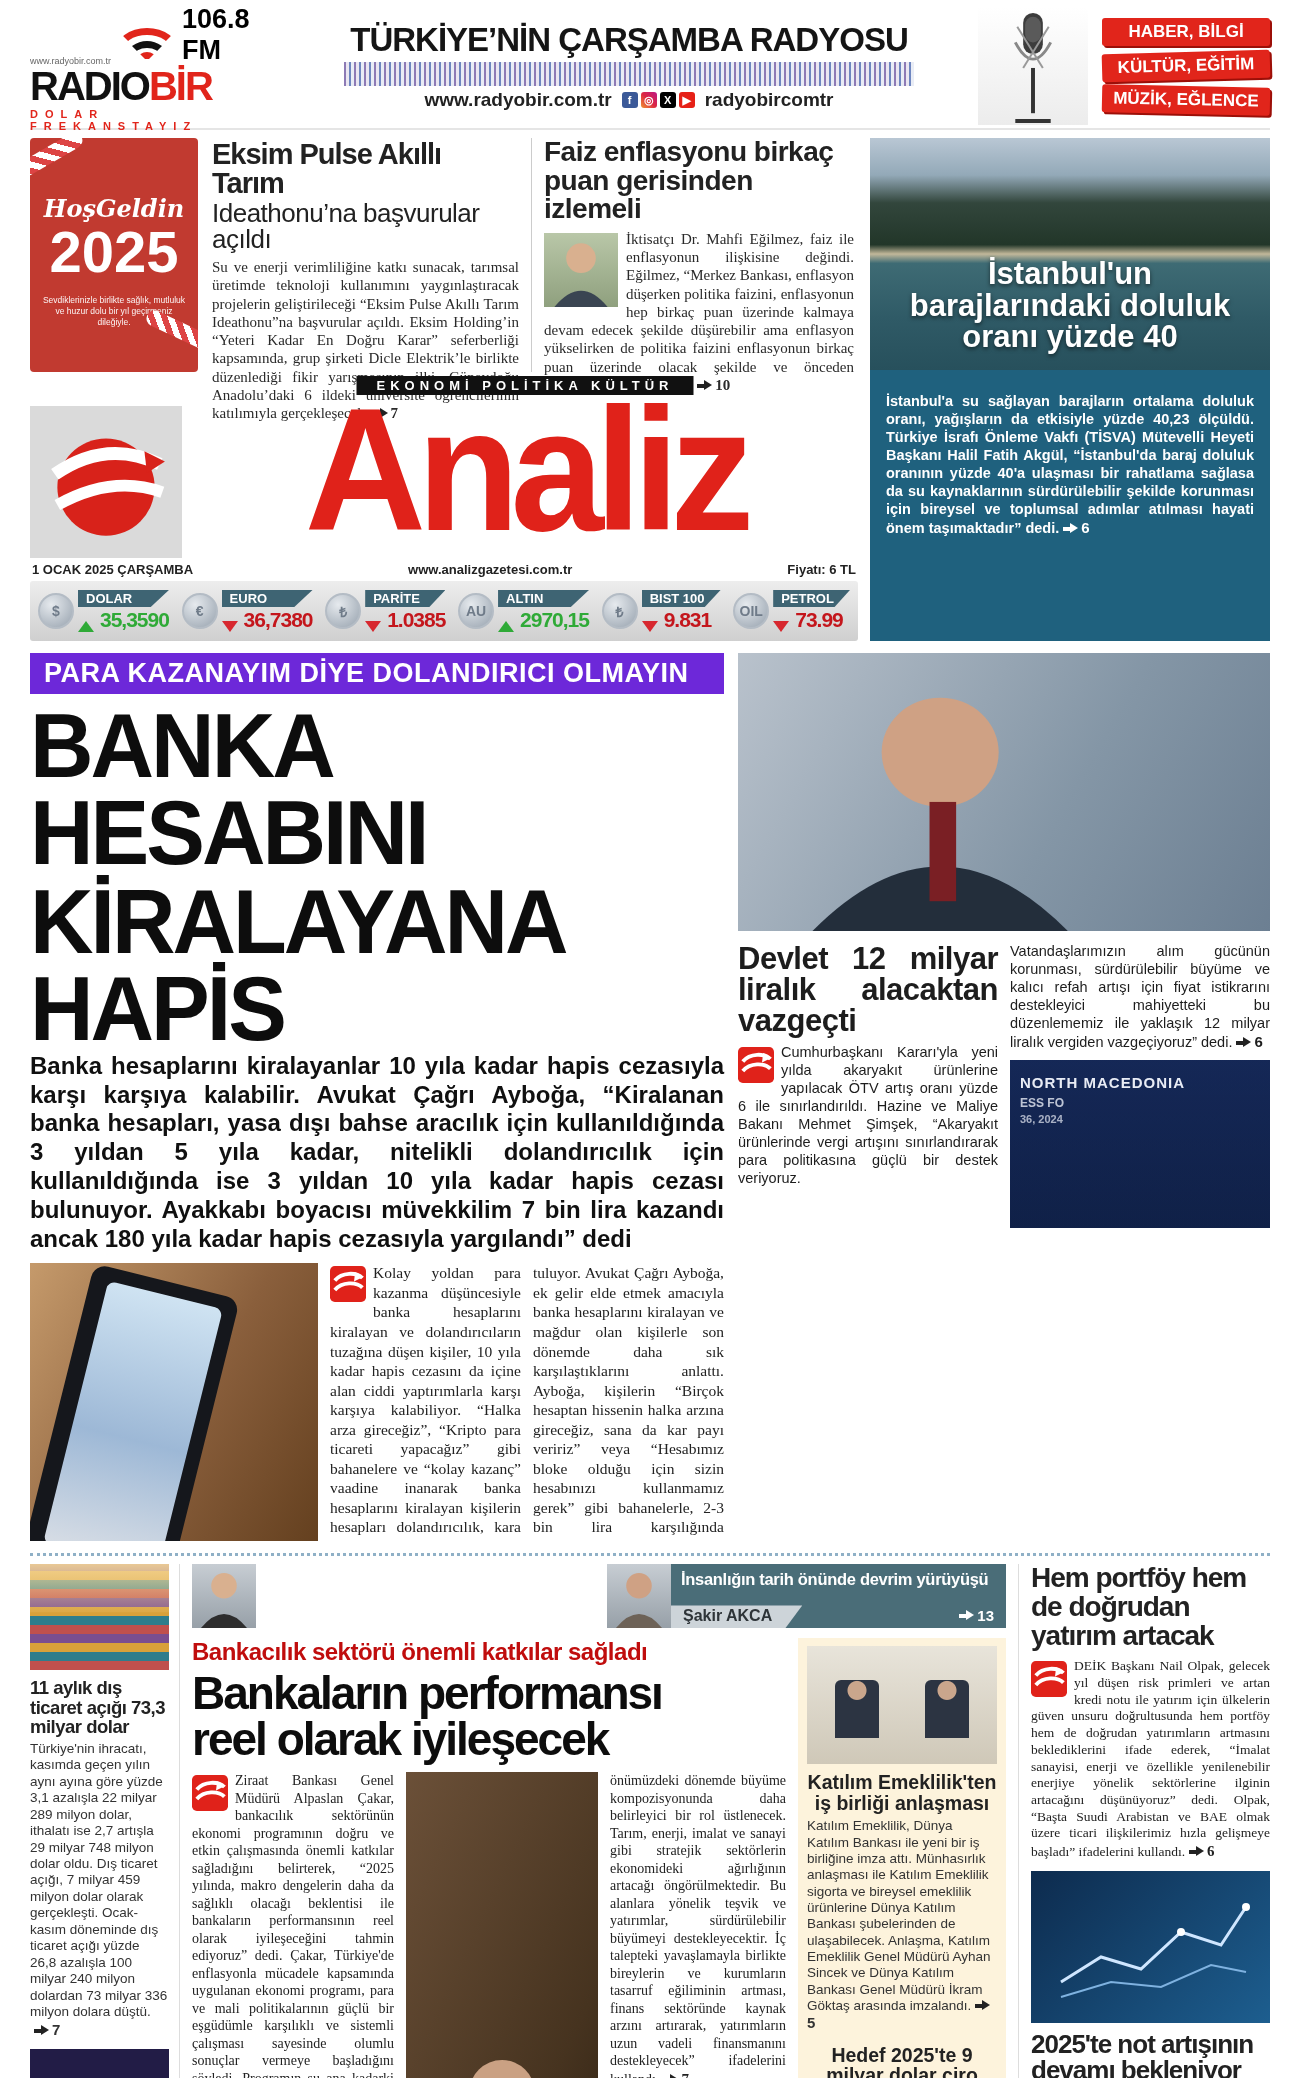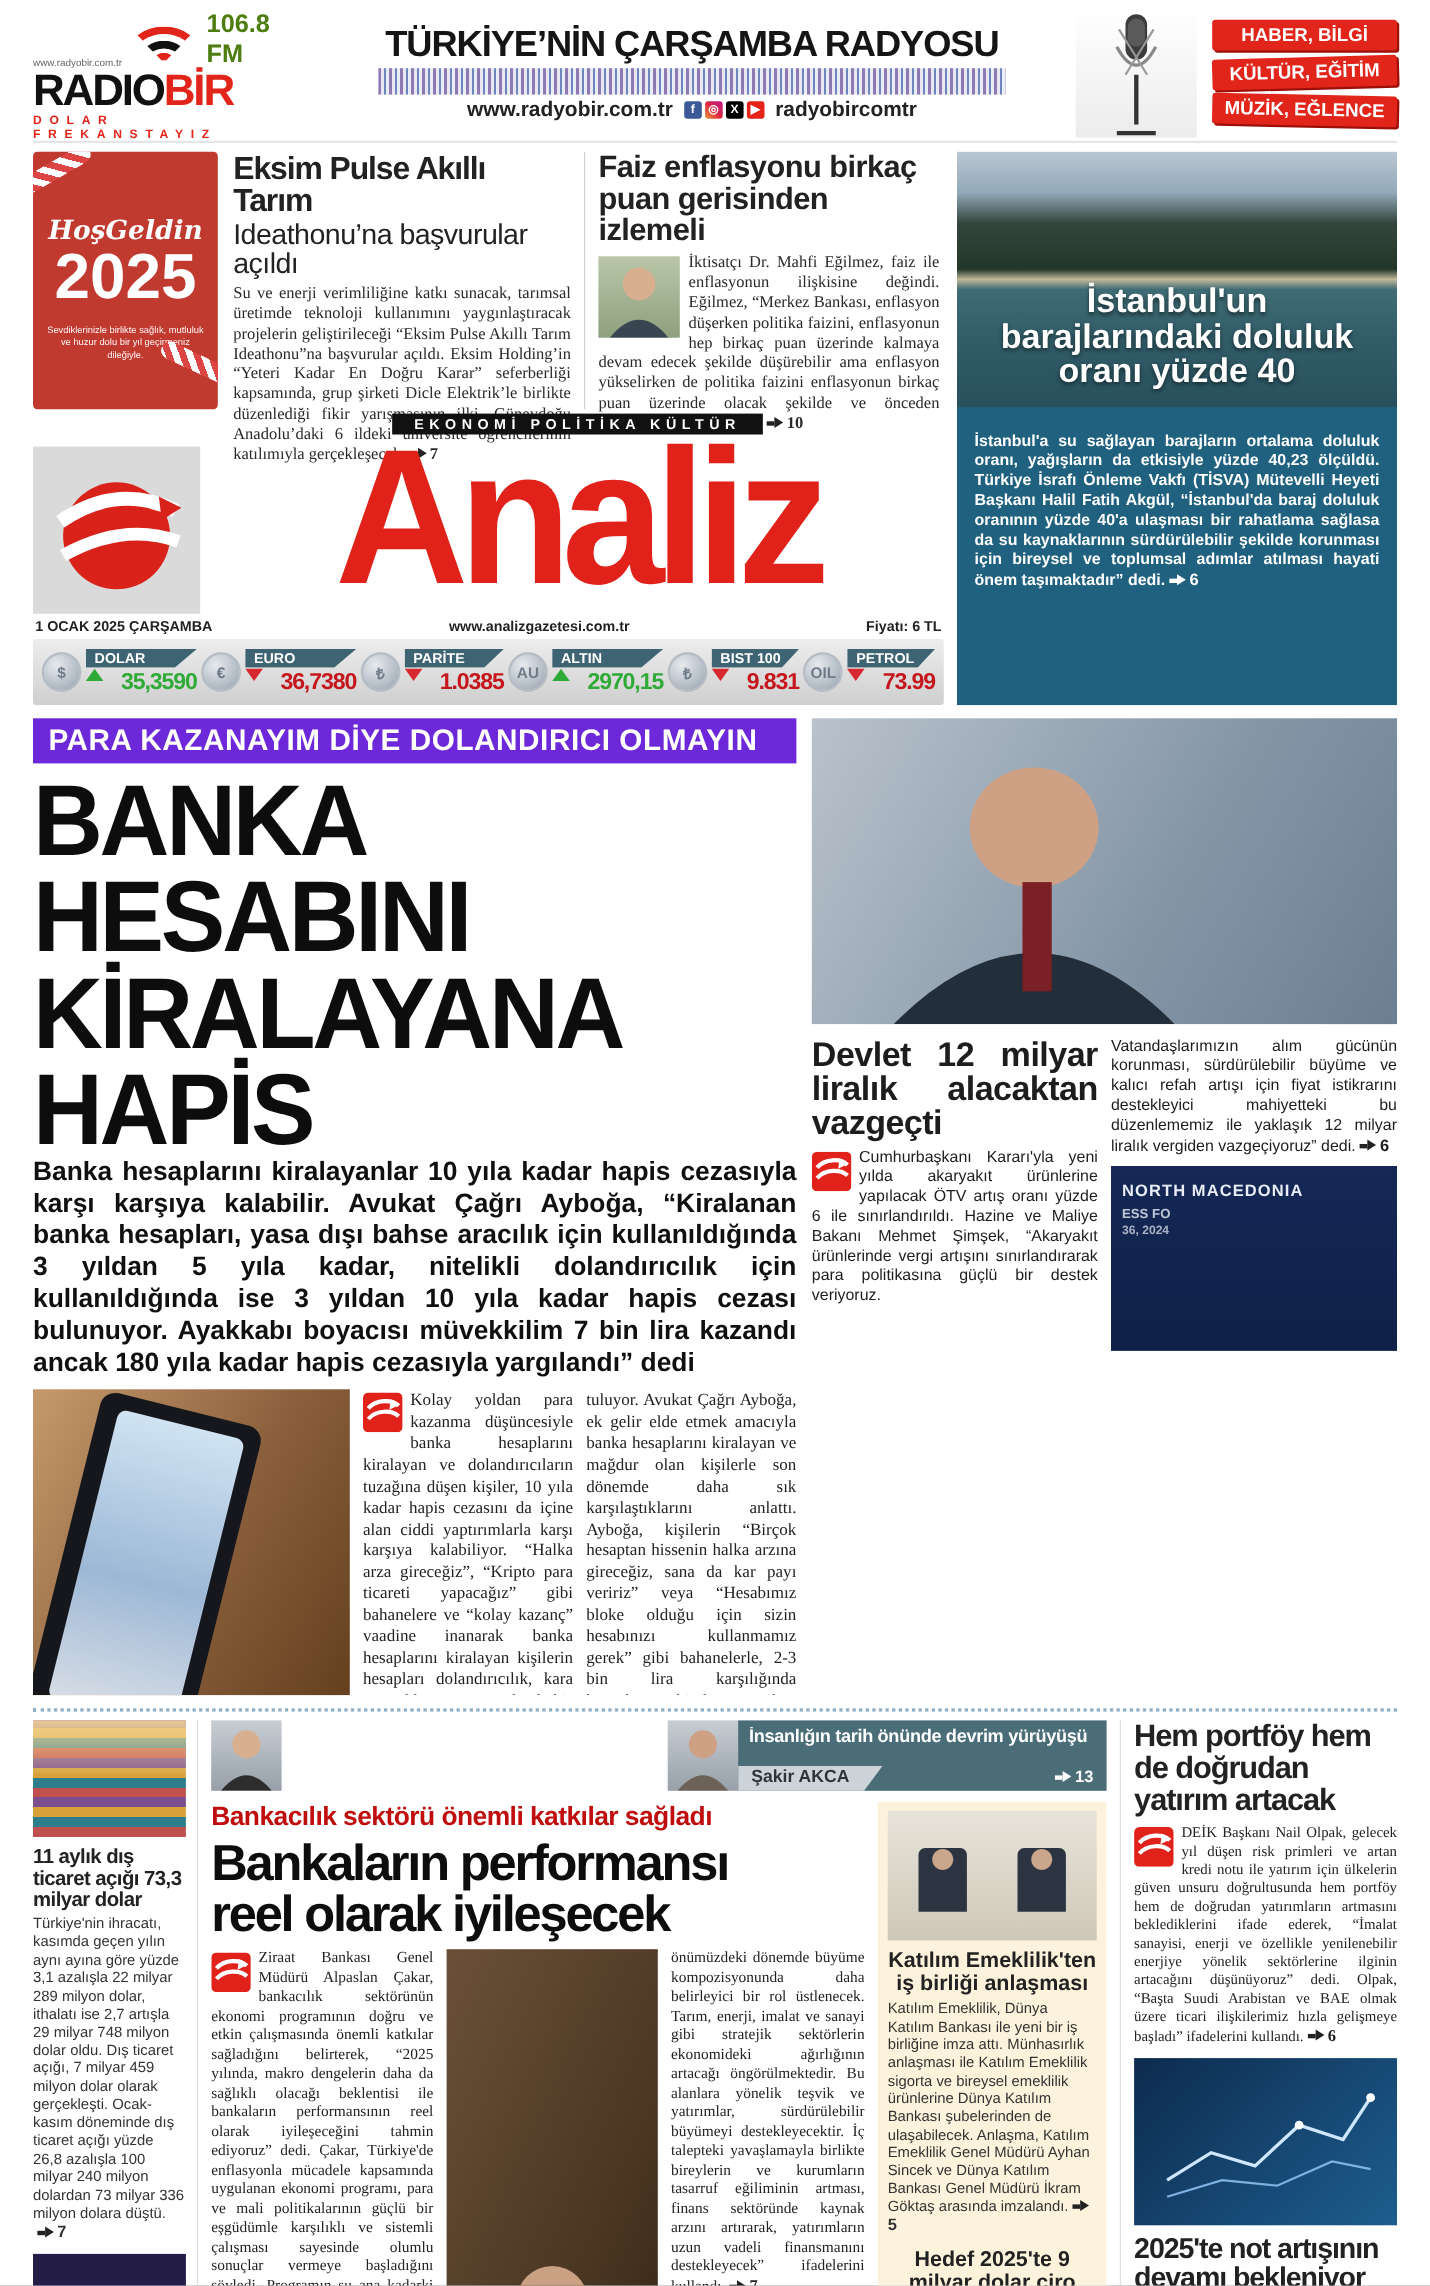--- a/index.html
+++ b/index.html
@@ -16,21 +16,21 @@
   
   .ad{display:flex;align-items:center;gap:14px;height:122px;border-bottom:2px solid #e5e5e5;padding-bottom:4px}
   .rb-left{width:250px;position:relative;padding-top:4px}
   .rb-top{display:flex;align-items:flex-end;gap:8px}
   .rb-url{font-size:9px;color:#666}
   .wifi{width:64px;height:38px;position:relative}
   .wifi i{position:absolute;left:50%;transform:translateX(-50%);border:solid #e1251b;border-width:7px 7px 0 7px;border-left-color:transparent;border-right-color:transparent;border-radius:50%}
   .wifi i:nth-child(1){width:64px;height:48px;top:0}
   .wifi i:nth-child(2){width:40px;height:30px;top:13px;border-top-color:#111}
   .wifi i:nth-child(3){width:18px;height:14px;top:24px}
-  .rb-freq{font-size:23px;font-weight:700;color:#4d7c0f}
+  .rb-freq{font-size:27px;font-weight:700;color:#000000}
   .rb-name{font-size:40px;font-weight:800;letter-spacing:-2px;line-height:1;color:#111}
   .rb-name b{color:#e1251b}
   .rb-tag{color:#e1251b;font-size:11px;font-weight:700;letter-spacing:7px;margin-top:2px}
   .rb-center{flex:1;text-align:center}
   .rb-slogan{font-size:33px;font-weight:800;letter-spacing:-1px;color:#151515}
   .wave{height:24px;margin:3px 50px;background:repeating-linear-gradient(90deg,#8d7ab5 0 2px,rgba(141,122,181,.18) 2px 5px,#6e86c0 5px 7px,rgba(110,134,192,.15) 7px 10px)}
   .rb-bottom{font-size:19px;font-weight:700;color:#222;display:flex;justify-content:center;align-items:center;gap:10px}
   .sis{display:flex;gap:3px}
   .si{width:16px;height:16px;border-radius:3px;color:#fff;font-size:11px;font-weight:700;text-align:center;line-height:16px}
   .si.f{background:#3b5998}.si.i{background:linear-gradient(45deg,#f09433,#dc2743,#bc1888)}.si.x{background:#000}.si.y{background:#e62117}
@@ -65,21 +65,21 @@
   .mast-right{flex:1;height:100%;position:relative;text-align:center}
   .mast-kicker{position:absolute;top:0;left:50%;transform:translateX(-50%);background:#111;color:#fff;font-size:13px;font-weight:700;letter-spacing:5px;padding:2px 20px;white-space:nowrap}
   .mast-title{font-size:168px;font-weight:800;color:#e0221a;letter-spacing:-9px;line-height:1;margin-top:10px;transform:scaleY(1.04)}
   .dateline{display:flex;justify-content:space-between;align-items:center;font-size:13px;font-weight:700;margin-top:4px;padding:0 2px}
   
   .ticker{height:60px;margin-top:4px;background:linear-gradient(#ededed,#cfcfcf);border-radius:3px;display:flex;align-items:center;justify-content:space-between;padding:0 8px}
   .t-item{display:flex;align-items:center;gap:4px}
   .t-coin{width:36px;height:36px;border-radius:50%;background:radial-gradient(circle at 35% 30%,#e6eaee,#97a2ae);border:2px solid #b4bcc5;color:#6f7b89;font-weight:800;font-size:14px;display:flex;align-items:center;justify-content:center}
   .t-box{display:flex;flex-direction:column}
   .t-flag{background:#3e6473;color:#fff;font-size:13px;font-weight:700;padding:1px 16px 1px 8px;clip-path:polygon(0 0,100% 0,80% 100%,0 100%);white-space:nowrap}
-  .t-row{display:flex;align-items:flex-start;gap:16px;margin-top:1px}
+  .t-row{display:flex;align-items:flex-end;gap:6px;margin-top:1px}
   .tri{width:0;height:0;border-left:8px solid transparent;border-right:8px solid transparent}
   .up .tri{border-bottom:11px solid #2faa37}
   .down .tri{border-top:11px solid #d7282f}
   .t-val{font-size:21px;font-weight:700;letter-spacing:-1px}
   .up .t-val{color:#2faa37}.down .t-val{color:#c4161c}
   
   .baraj{width:400px;display:flex;flex-direction:column}
   .baraj-photo{height:232px;background:linear-gradient(180deg,#b9c7d4 0,#93a9b8 16%,#32463c 28%,#223629 46%,#c2b89a 50%,#3e6b74 54%,#2f5a66 78%,#27505c 100%)}
   .baraj-box{flex:1;background:#1f617e;color:#fff;padding:6px 16px 8px}
   .baraj-head{font-size:31px;font-weight:800;line-height:1.02;text-align:center;margin:-118px 0 40px;text-shadow:0 2px 4px rgba(0,0,0,.55)}

